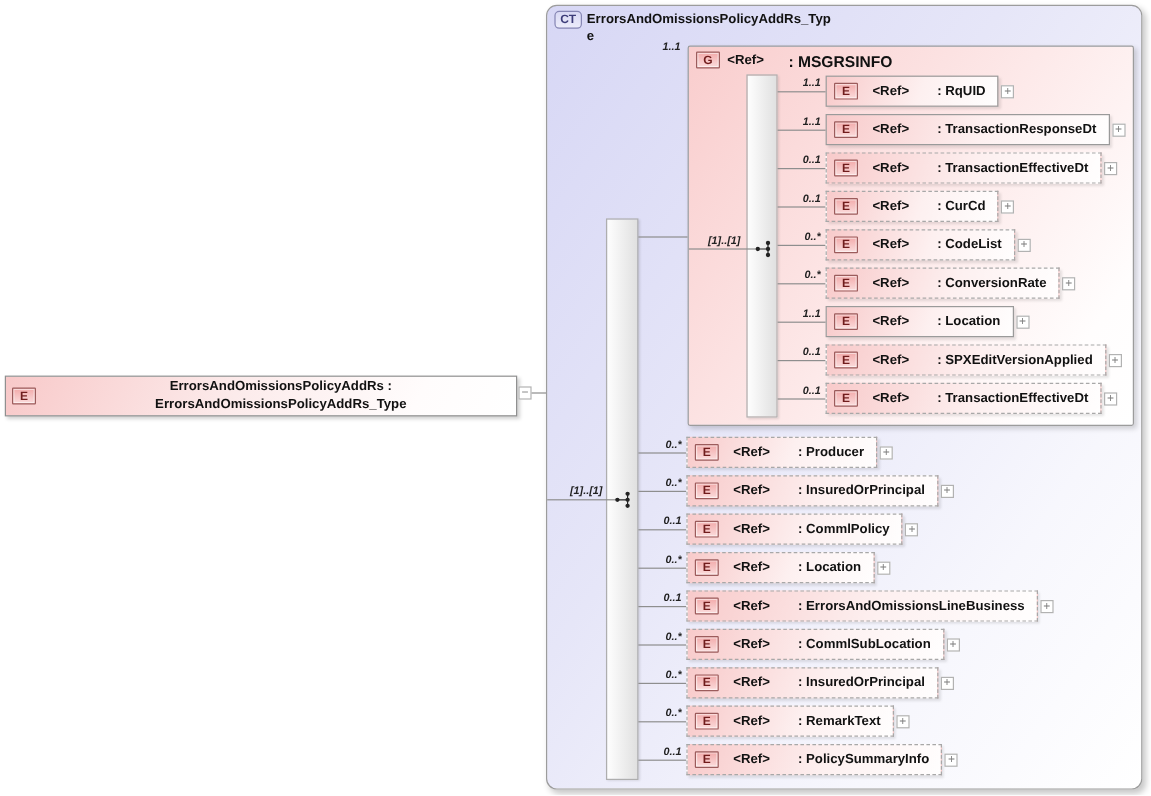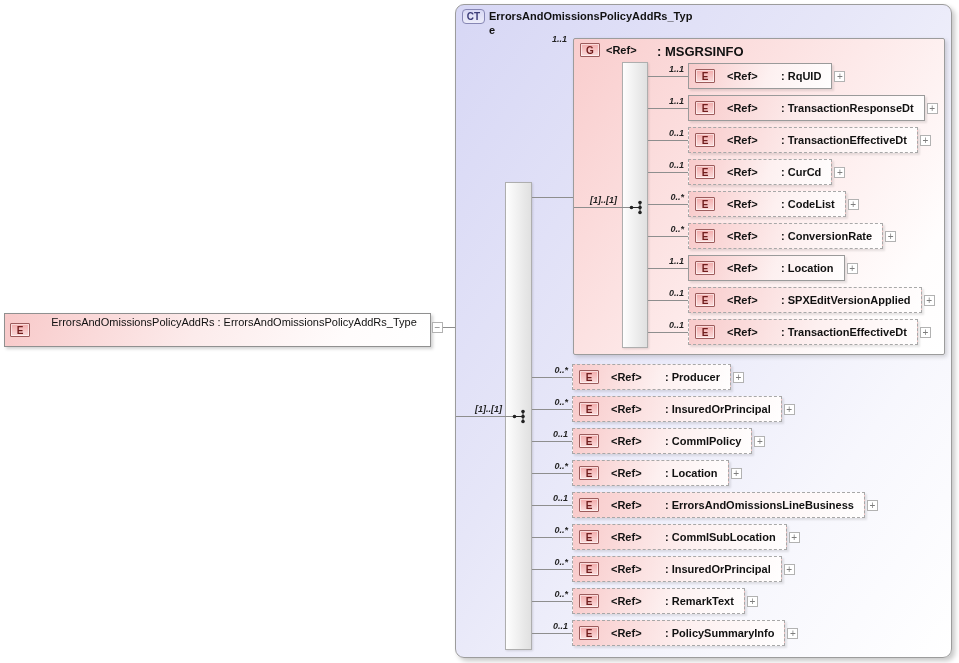--- a/index.html
+++ b/index.html
@@ -19,21 +19,21 @@
 
   
   .group-box{left:573px;top:38px;width:372px;height:317px;border:1px solid #9c9c9c;border-radius:2px;
              background:linear-gradient(125deg,#f9cdcd 0%,#fde9e9 50%,#fffdfd 85%,#ffffff 100%);
              box-shadow:2px 2px 4px rgba(0,0,0,.16);box-sizing:border-box;}
 
   
   .root-box{left:4px;top:313px;width:427px;height:34px;border:1px solid #909090;
             background:linear-gradient(115deg,#f8c9c9 0%,#fcebeb 45%,#fffcfc 80%,#ffffff 100%);
             box-shadow:2px 2px 3px rgba(0,0,0,.18);box-sizing:border-box;}
-  .root-label{left:38px;top:315px;width:392px;font-size:11px;font-weight:normal;color:#111;
+  .root-label{left:38px;top:315px;width:392px;font-size:11px;font-weight:bold;color:#111;
               line-height:15px;text-align:center;overflow-wrap:anywhere;}
 
   
   .badge{width:20px;height:14px;line-height:13px;text-align:center;font-size:10px;font-weight:bold;
          border:1px solid #9c5c5c;color:#701d1d;border-radius:1px;
          background:linear-gradient(180deg,#f2abab,#fbdcdc);
          box-shadow:inset 0 0 0 1px rgba(255,255,255,.55);flex:none;box-sizing:border-box;}
 
   
   .row{position:absolute;display:flex;align-items:center;height:26px;}

